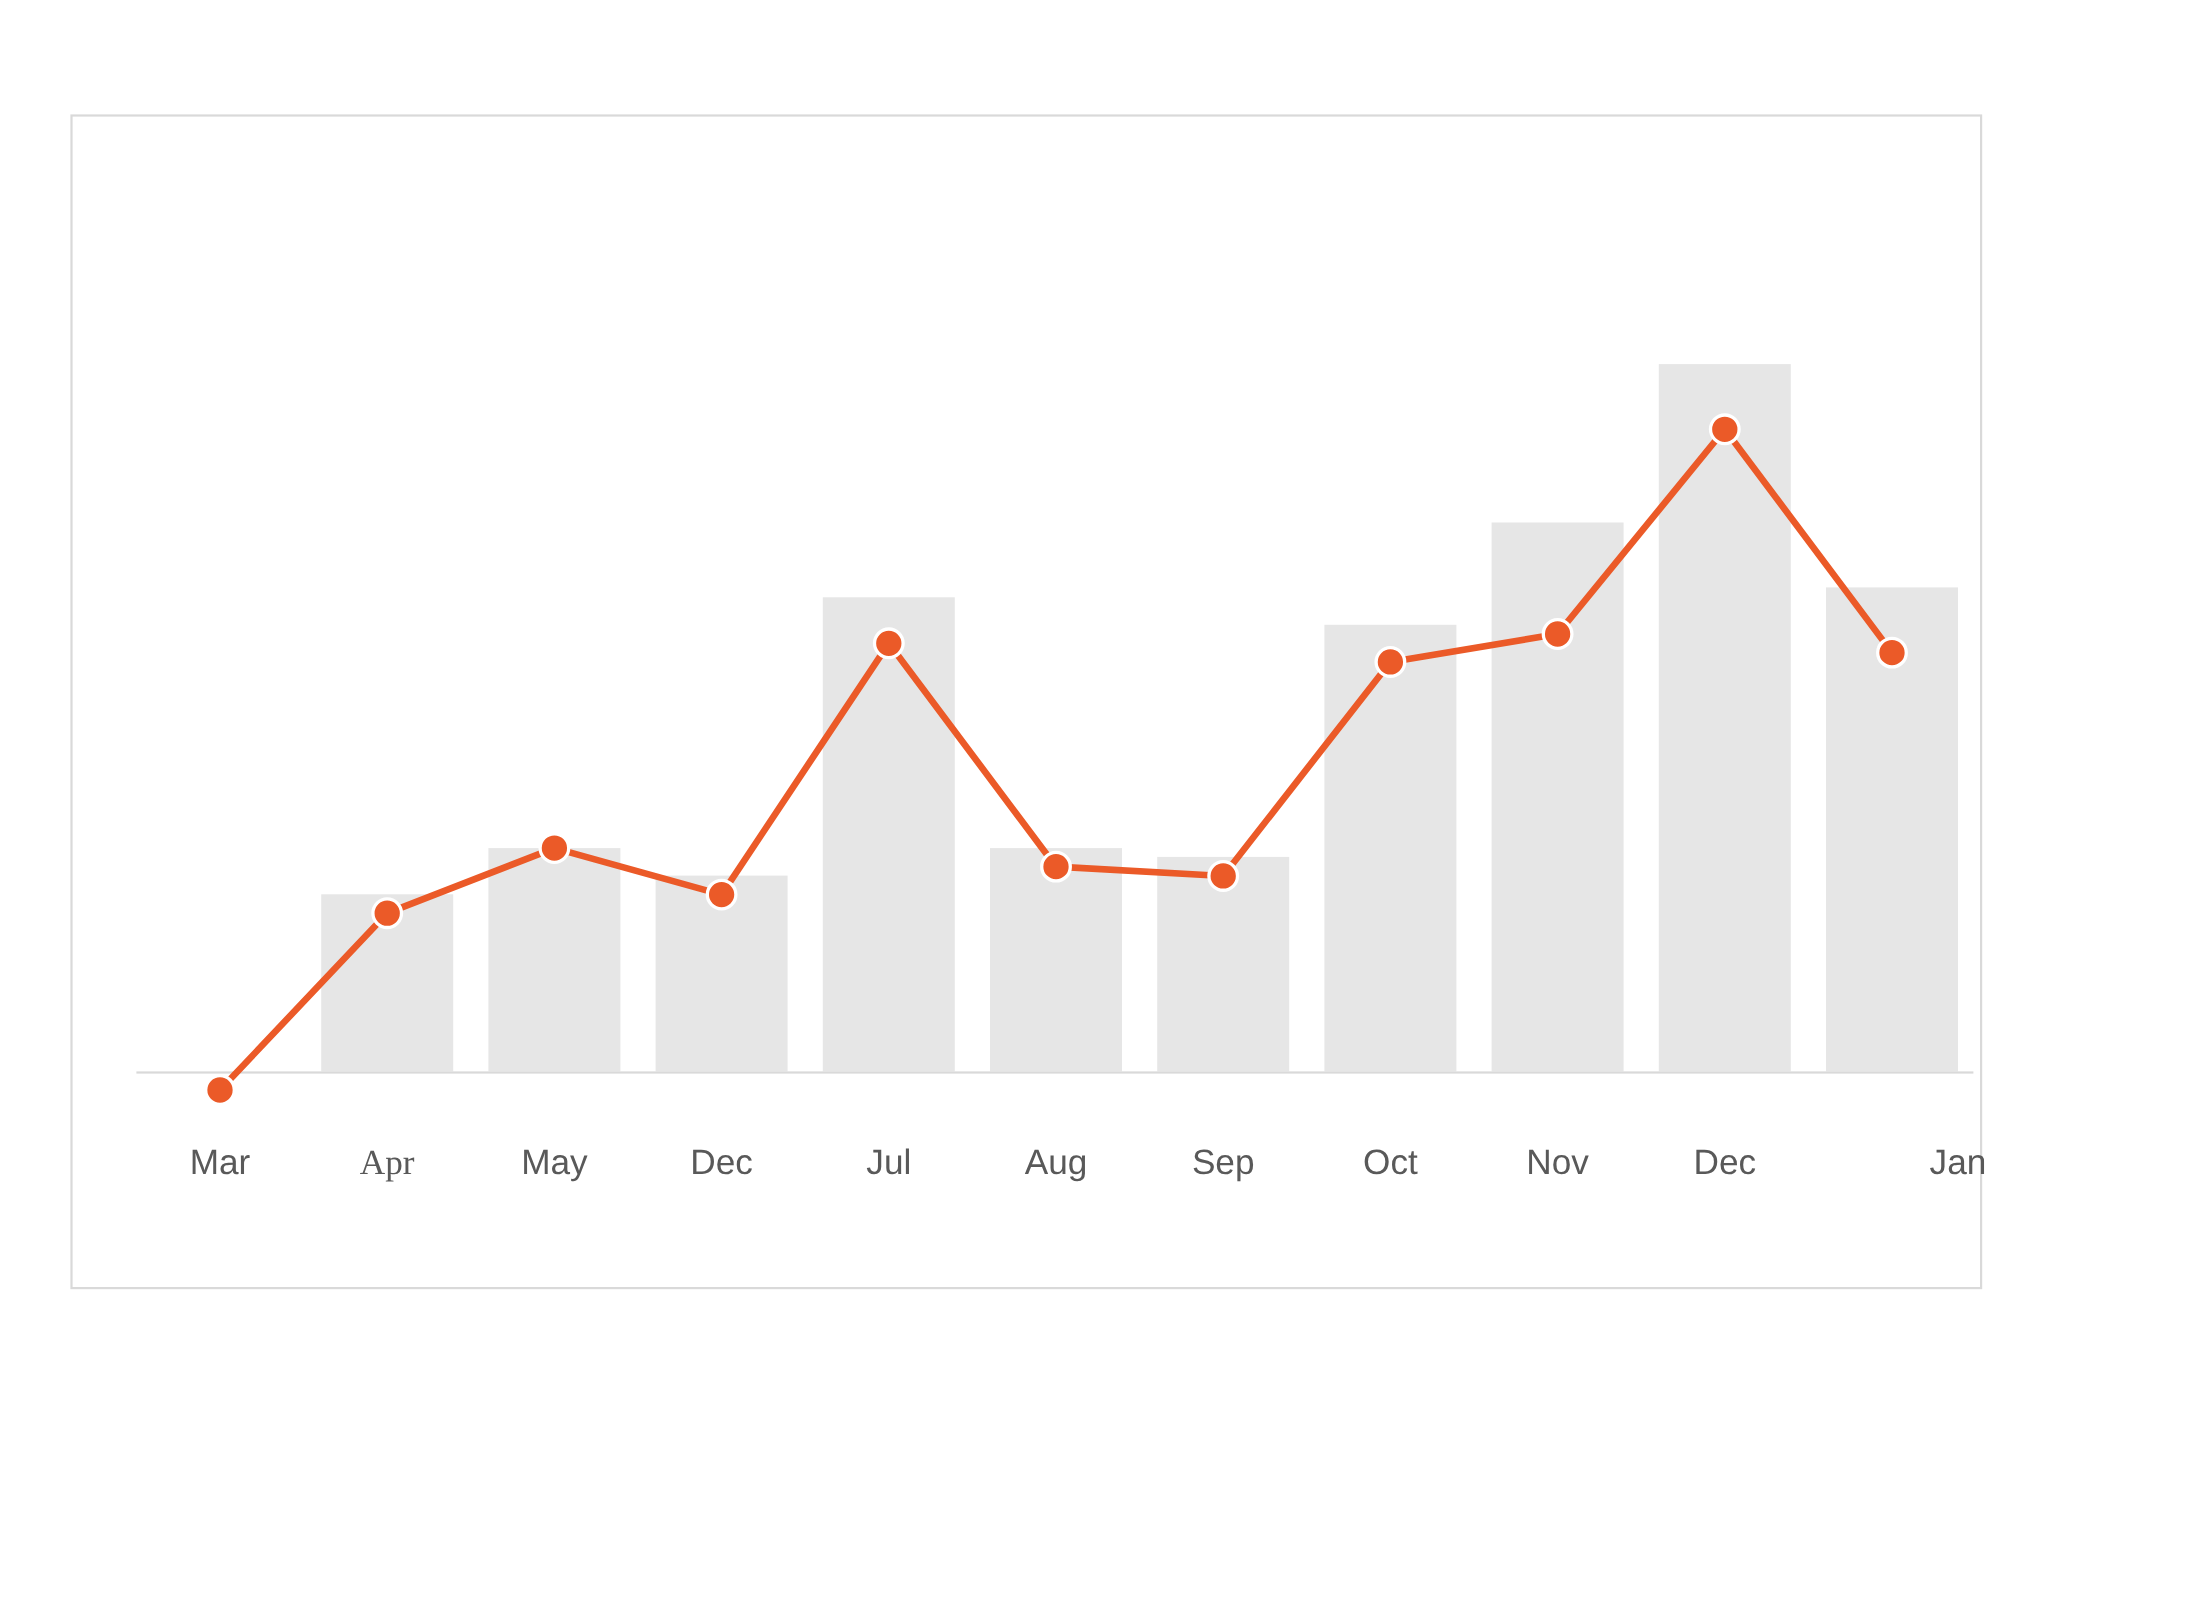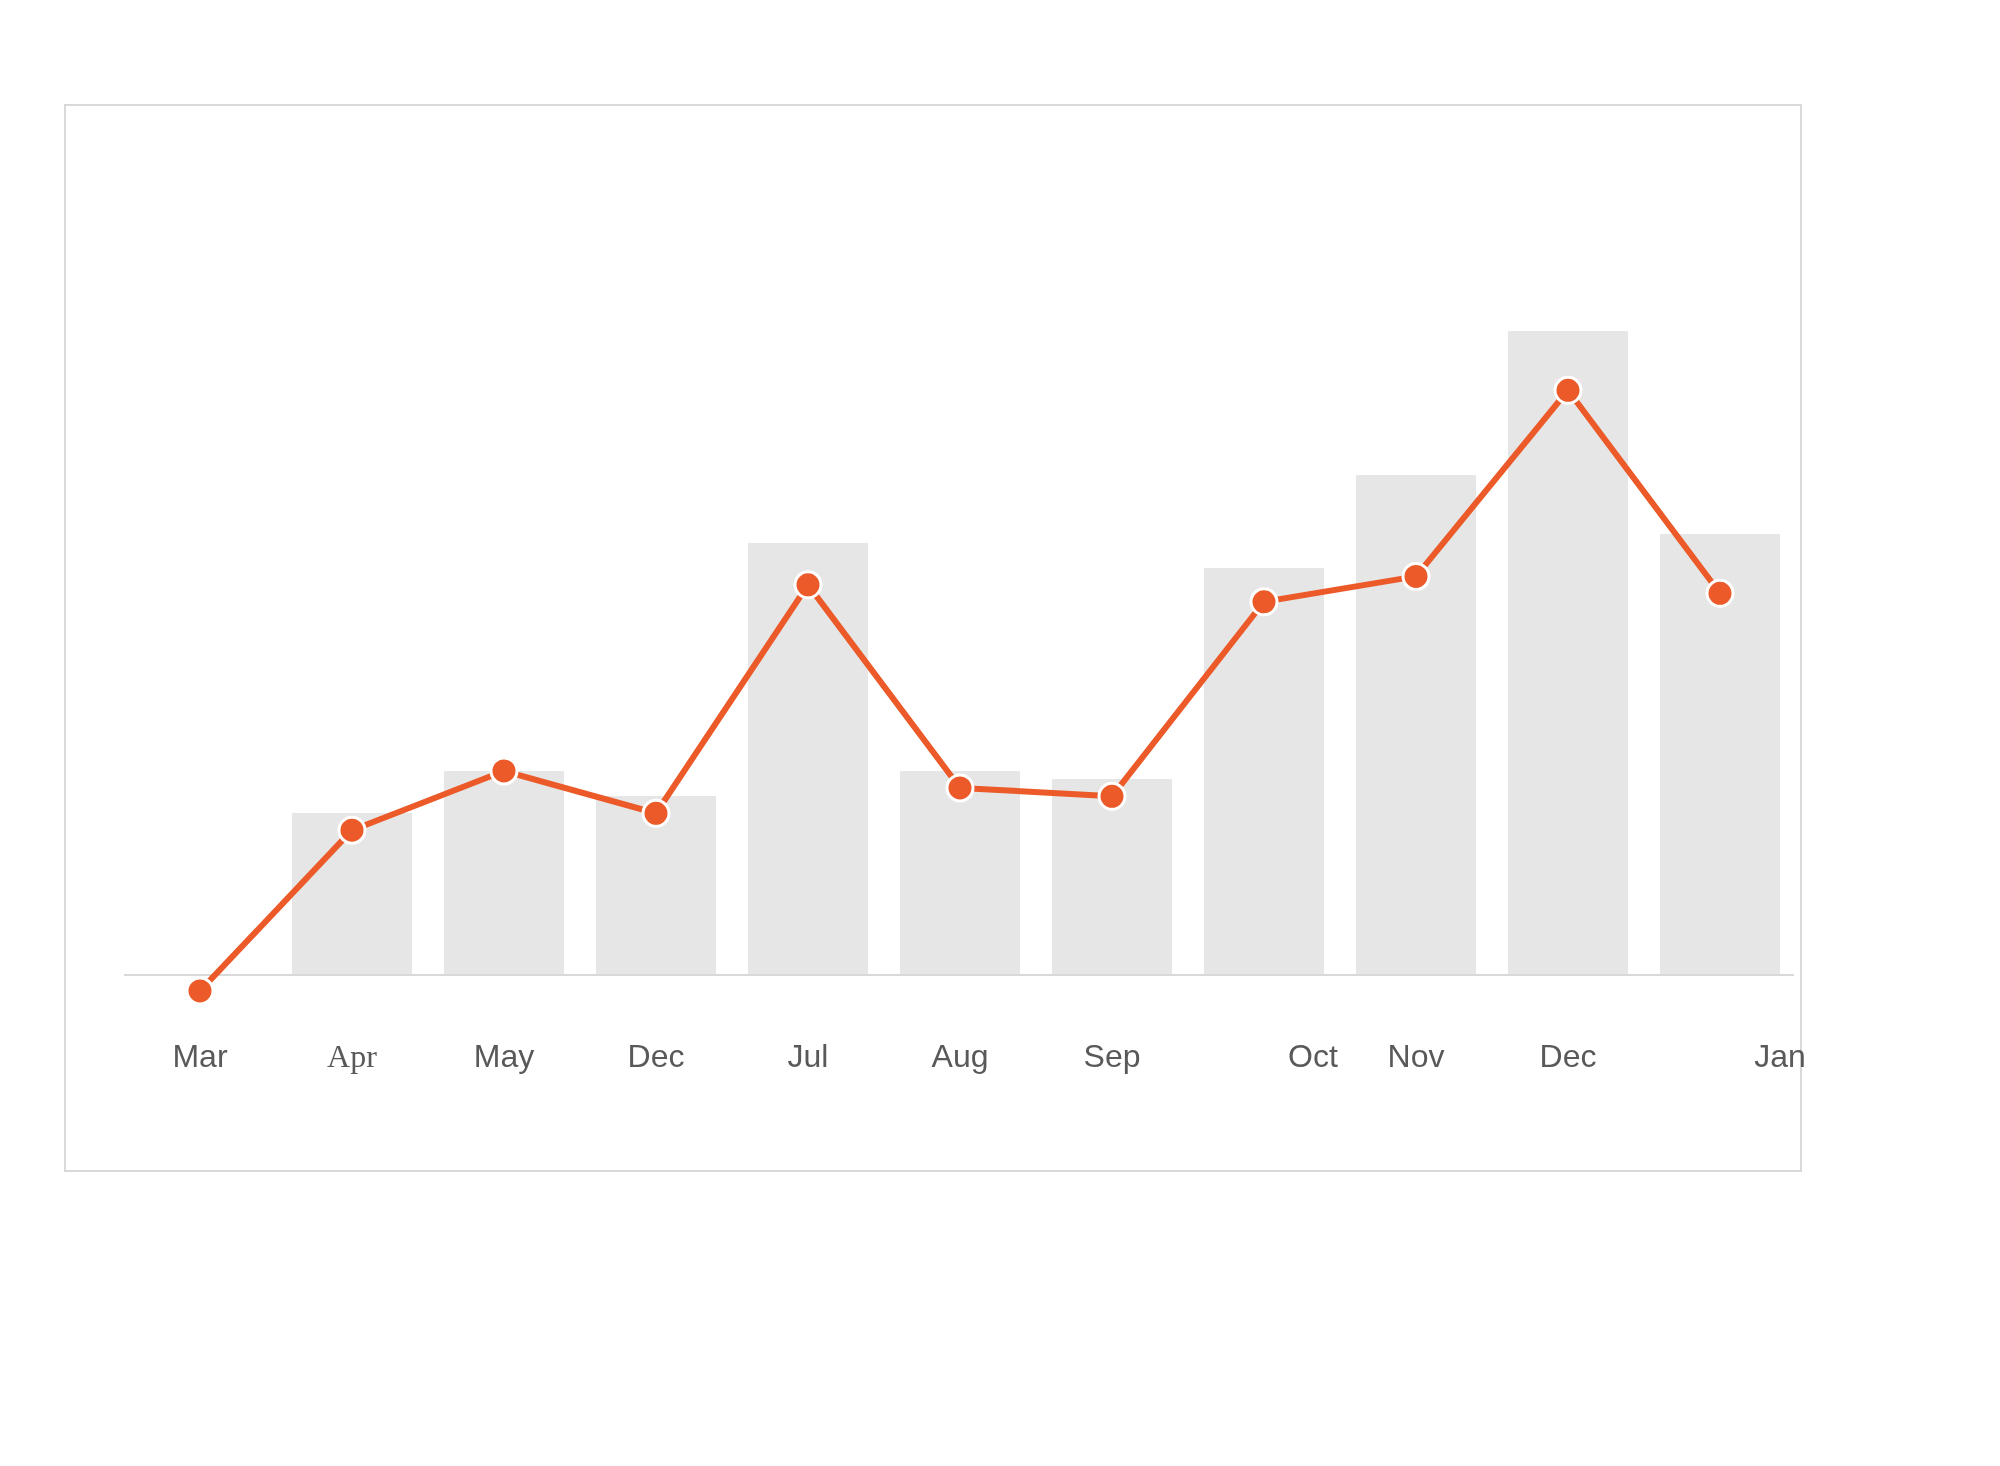--- a/index.html
+++ b/index.html
@@ -91,18 +91,18 @@
   </svg>
 
   <div class="x-labels" id="x-labels" style="left: 124px; top: 992px; width: 1670px; height: 48px; margin-top: 46px;">
       <div class="x-label" style="left: 76px;">Mar</div>
       <div class="x-label" style="left: 228px; font-family: Liberation Serif, serif;">Apr</div>
       <div class="x-label" style="left: 380px;">May</div>
       <div class="x-label" style="left: 532px;">Dec</div>
       <div class="x-label" style="left: 684px;">Jul</div>
       <div class="x-label" style="left: 836px;">Aug</div>
       <div class="x-label" style="left: 988px;">Sep</div>
-      <div class="x-label" style="left: 1189px;">Oct</div>
+      <div class="x-label" style="left: 1140px;">Oct</div>
       <div class="x-label" style="left: 1292px;">Nov</div>
       <div class="x-label" style="left: 1444px;">Dec</div>
       <div class="x-label" style="left: 1656px;">Jan</div>
     </div>
 </div>
 
 </body></html>

